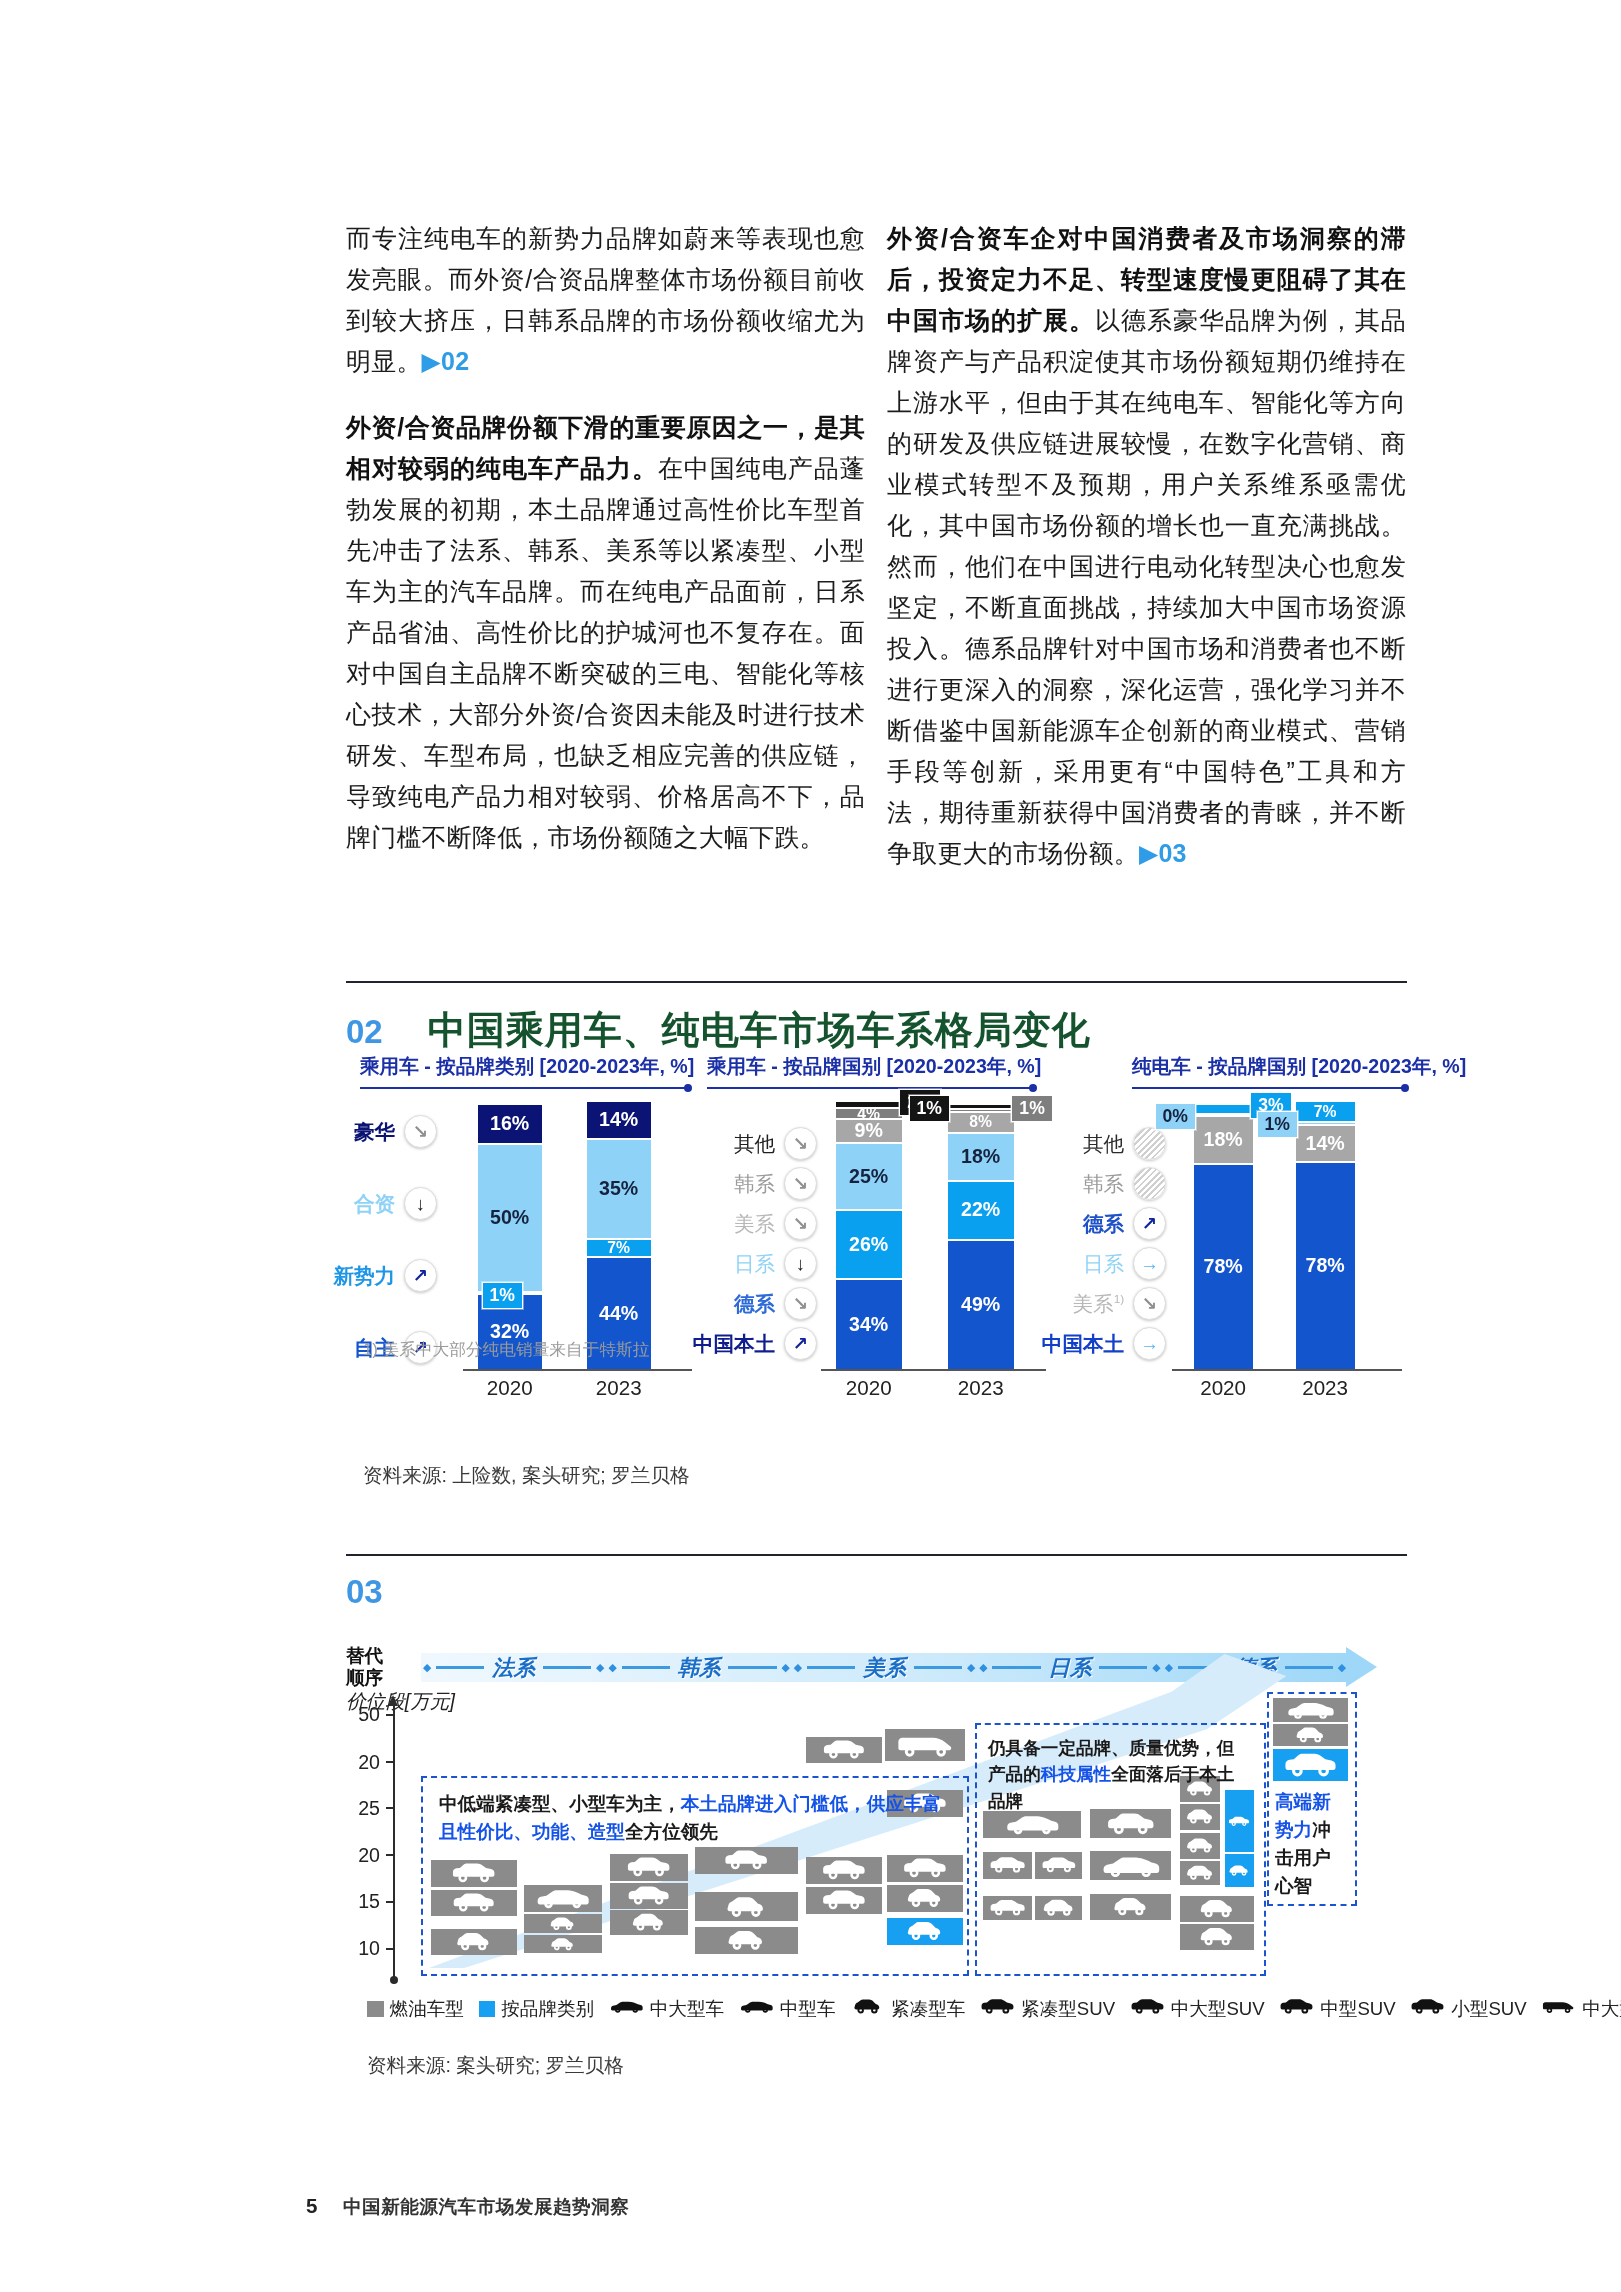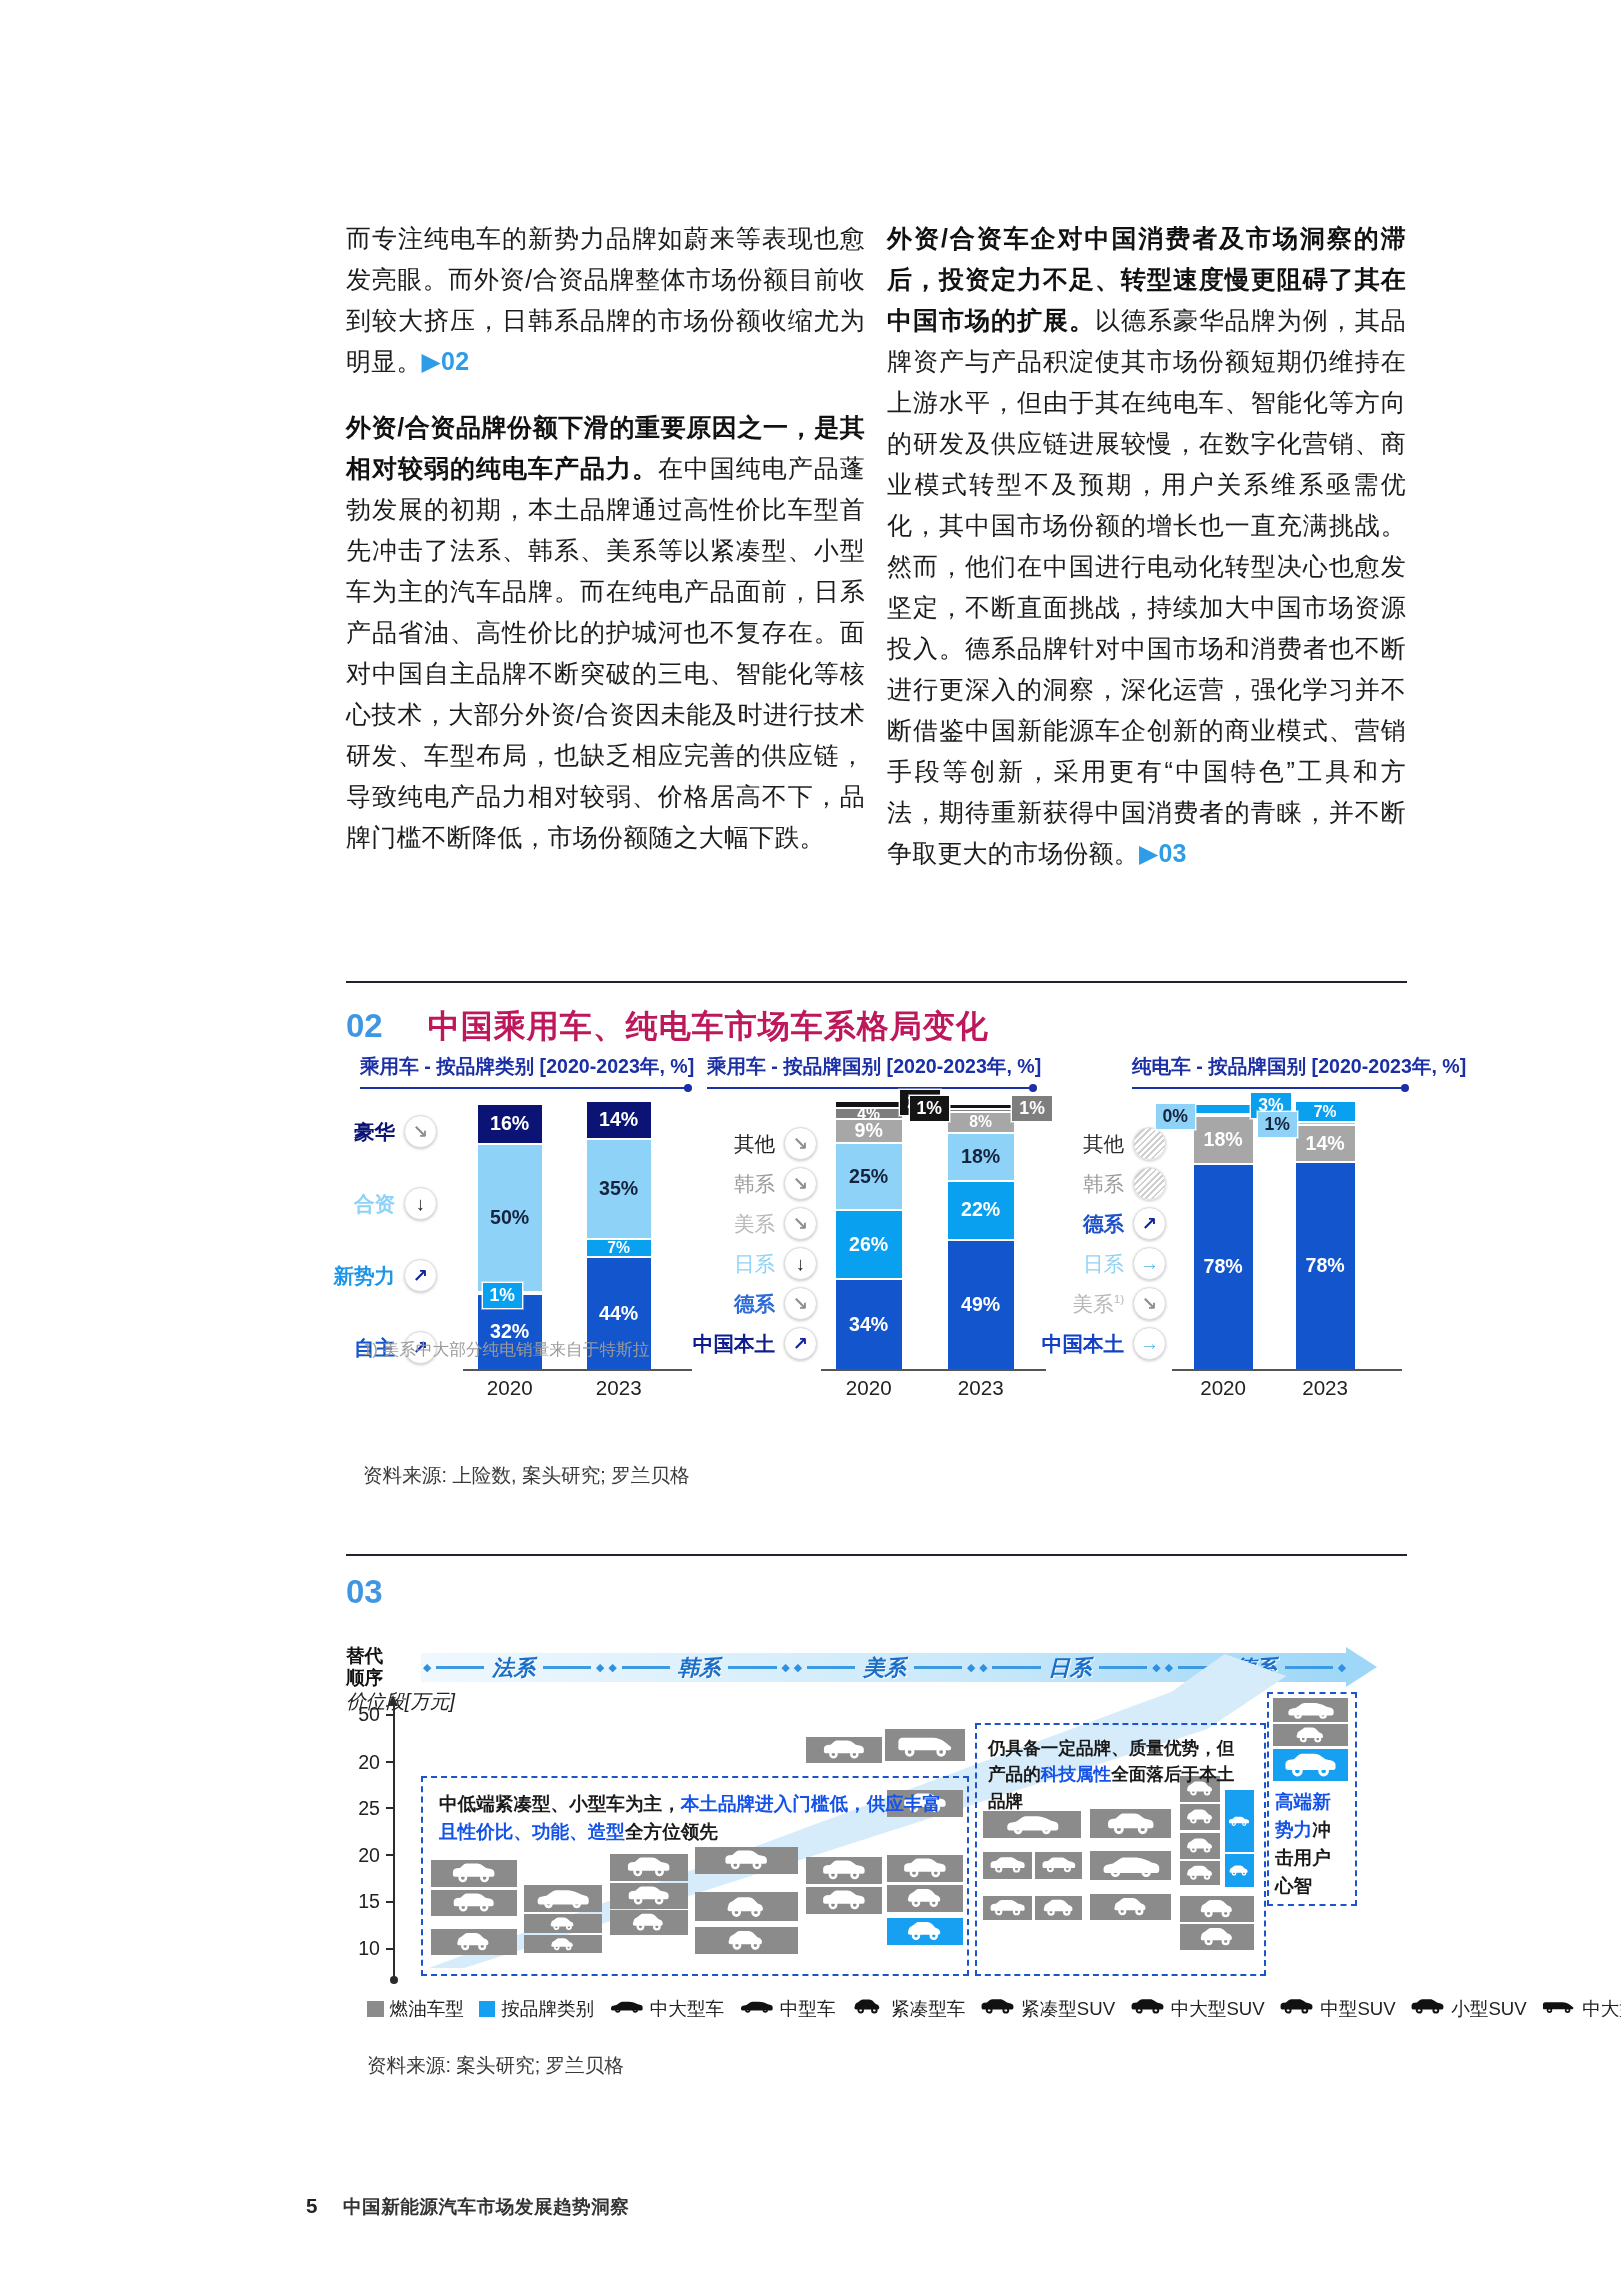--- a/index.html
+++ b/index.html
@@ -5,21 +5,21 @@
   html,body{margin:0;padding:0;background:#fff;}
   .page{position:relative;width:1621px;height:2293px;background:#fff;overflow:hidden;
         font-family:"Liberation Sans","DejaVu Sans",sans-serif;color:#1a1a1a;}
   .col{position:absolute;width:519px;font-size:25px;line-height:41px;text-align:justify;color:#1c1c1c;letter-spacing:0.2px;}
   .col p{margin:0 0 24.5px 0;}
   .b{font-weight:700;color:#111;}
   .ref{color:#2e9ce6;font-weight:700;white-space:nowrap;}
   .sec-rule{position:absolute;left:346px;width:1061px;height:2px;background:#20242c;}
   .sec-head{position:absolute;left:346px;display:flex;align-items:baseline;gap:45px;}
   .sec-num{font-size:33px;font-weight:700;color:#3f97e3;}
-  .sec-title{font-size:32px;font-weight:700;color:#be185d;letter-spacing:1px;}
+  .sec-title{font-size:38px;font-weight:700;color:#14532d;letter-spacing:1px;}
   .subtitle{position:absolute;font-size:19.6px;font-weight:700;color:#1b2fa6;border-bottom:2.9px solid #1b2fa6;
             padding-bottom:6.9px;white-space:nowrap;}
   .subtitle::after{content:"";position:absolute;right:-2.9px;bottom:-5.4px;width:7.8px;height:7.8px;border-radius:50%;background:#1b2fa6;}
   .legend{position:absolute;display:flex;flex-direction:column;justify-content:space-between;}
   .lgrow{display:flex;align-items:center;justify-content:flex-end;gap:8.8px;}
   .lglab{font-size:20.6px;white-space:nowrap;}
   .lglab sup{font-size:11.8px;}
   .trend{width:31px;height:31px;border-radius:50%;background:#fff;border:1px solid #dcdcdc;
          box-shadow:0 1px 2.9px rgba(0,0,0,.22);display:flex;align-items:center;justify-content:center;
          font-size:18.6px;font-weight:700;flex:0 0 auto;}

